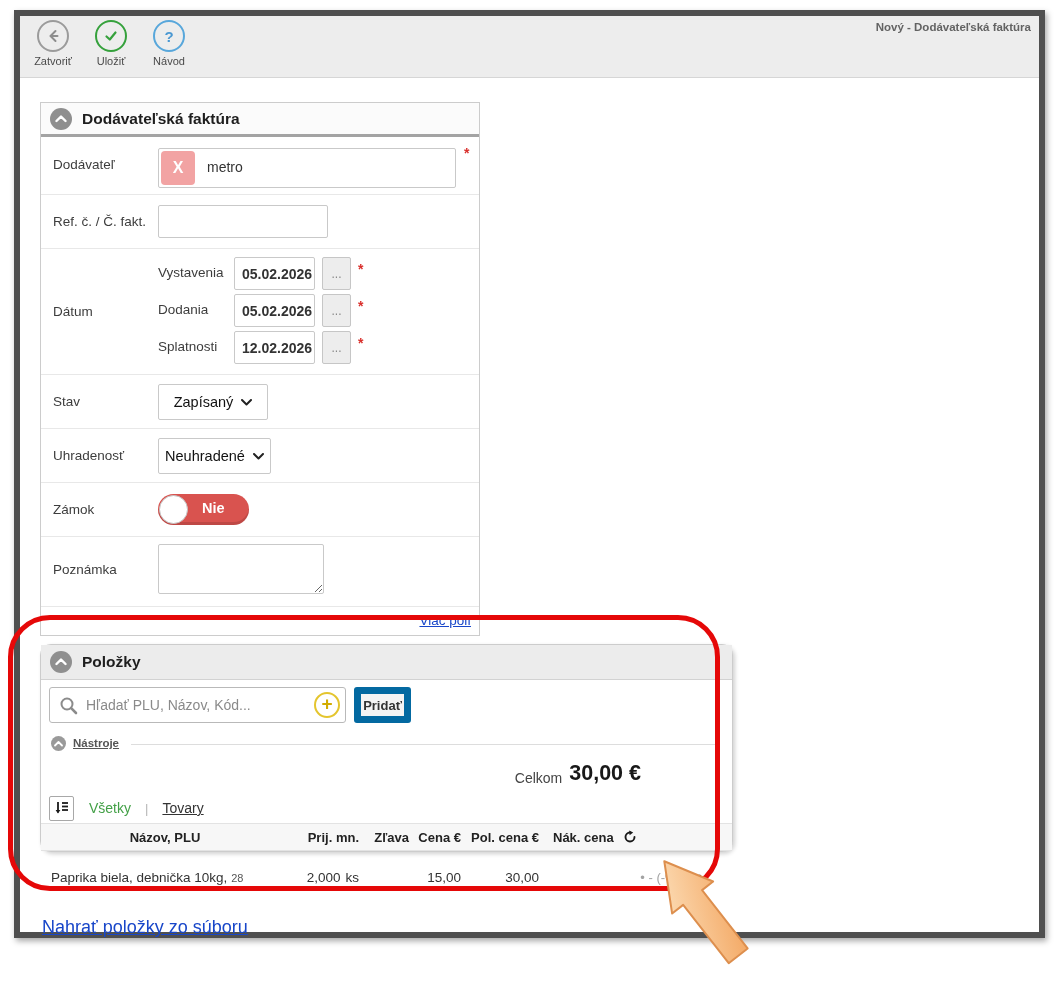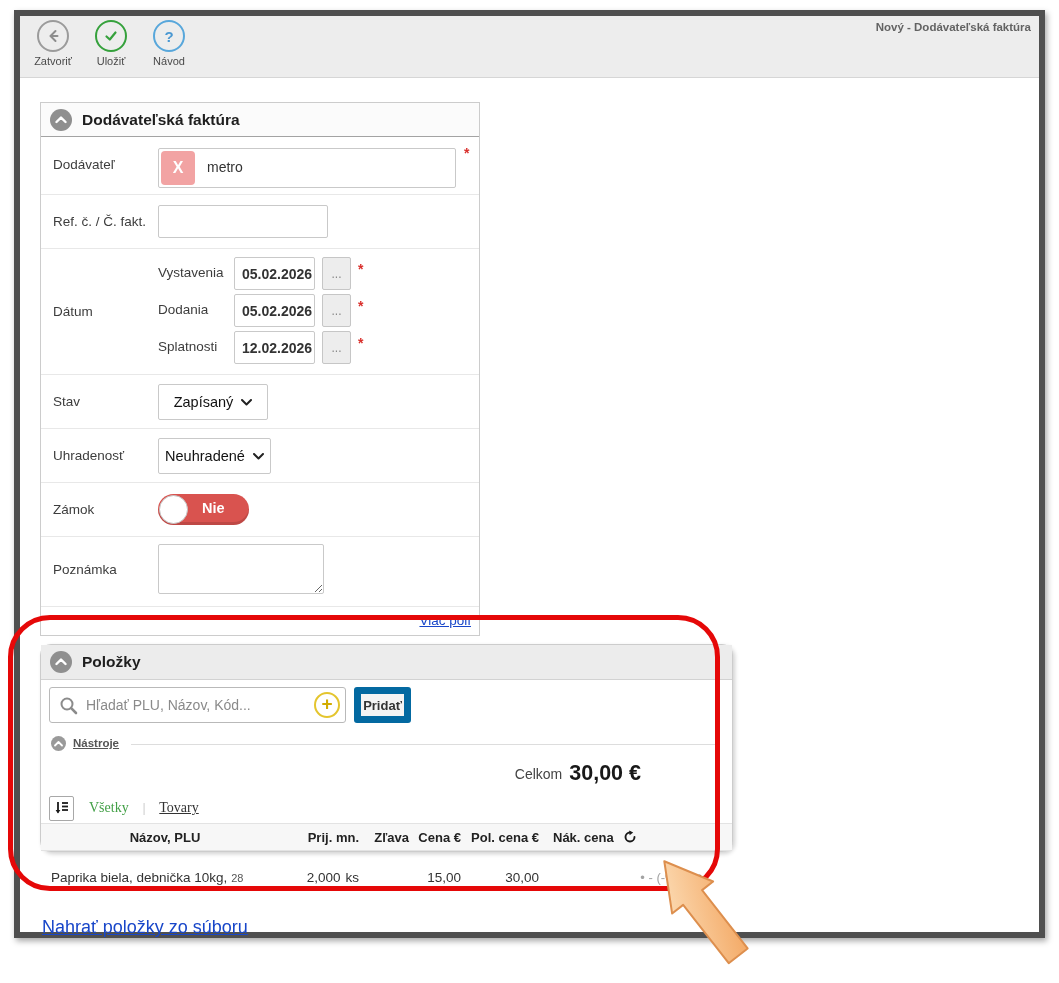--- a/index.html
+++ b/index.html
@@ -20,21 +20,21 @@
   .tb-circle.gray { border-color:#9b9b9b; color:#8d8d8d; }
   .tb-circle.green { border-color:#35a13c; color:#35a13c; }
   .tb-circle.blue { border-color:#58a7db; color:#4a98d2; }
   .tb-label { font-size:11px; color:#4a4a4a; margin-top:3px; }
   .tb-title { position:absolute; right:8px; top:5px; font-size:11.5px; font-weight:bold; color:#636363; }
   .qmark { font-size:15px; font-weight:bold; }
 
   
   .panel { position:absolute; background:#fff; border:1px solid #cccccc; }
   .panel-header { display:flex; align-items:center; gap:10px; padding-left:9px;
-                  border-bottom:1px solid #a3a3a3; }
+                  border-bottom:3px solid #a3a3a3; }
   .collapse-circle { width:22px; height:22px; border-radius:50%; background:#8f8f8f;
                      display:flex; align-items:center; justify-content:center; cursor:pointer; }
   .panel-title { font-size:15.5px; font-weight:bold; color:#1e1e1e; }
 
   
   #invoice-panel { left:20px; top:86px; width:440px; height:534px; }
   #invoice-panel .panel-header { height:34px; background:#fbfbfb; }
   .form-row { position:relative; border-bottom:1px solid #e8e8e8; }
   .form-label { position:absolute; left:12px; font-size:13.5px; color:#3d3d3d; }
   .txt-input { position:absolute; background:#fff; border:1px solid #c9c9c9; border-radius:2px;
@@ -91,25 +91,25 @@
              border:7px solid #0369a1; border-radius:3px; font-size:13px; font-weight:bold; color:#333;
              display:flex; align-items:center; justify-content:center; cursor:pointer; }
 
   .tools-row { position:absolute; left:0; top:90px; width:100%; height:20px;font-weight:bold; }
   .tools-circle { position:absolute; left:10px; top:1px; width:15px; height:15px; border-radius:50%;
                   background:#9a9a9a; display:flex; align-items:center; justify-content:center; cursor:pointer; }
   .tools-link { position:absolute; left:32px; top:2px; font-size:11.5px; color:#555;
                 text-decoration:underline; cursor:pointer; }
   .tools-divider { position:absolute; left:90px; right:12px; top:9px; border-top:1px solid #ddd; }
 
-  .total-line { position:absolute; right:91px; top:116px; display:flex; align-items:center; gap:7px; }
+  .total-line { position:absolute; right:91px; top:116px; display:flex; align-items:flex-end; gap:7px; }
   .total-label { font-size:14px; color:#444; }
   .total-value { font-size:21.5px; font-weight:bold; color:#191919; }
 
-  .tabs-row { position:absolute; left:8px; top:150px; height:26px; display:flex; align-items:center;font-family:Liberation Serif, serif; }
+  .tabs-row { position:absolute; left:8px; top:150px; height:26px; display:flex; align-items:center; }
   .sort-btn { width:25px; height:25px; border:1px solid #a8a8a8; border-radius:2px; background:#fff;
               display:flex; align-items:center; justify-content:center; cursor:pointer; }
   .tab-all { margin-left:15px; font-size:14px; color:#43a047; cursor:pointer; }
   .tab-div { margin-left:14px; color:#b5b5b5; font-size:13px; }
   .tab-goods { margin-left:14px; font-size:14px; color:#333; text-decoration:underline; cursor:pointer; }
 
   .grid-cols { display:grid; grid-template-columns:248px 70px 50px 52px 78px 142px 35px; align-items:center; }
   .items-thead { position:absolute; left:0; top:178px; width:100%; height:28px; background:#f7f7f7;
                  border-top:1px solid #e3e3e3; border-bottom:1px solid #e3e3e3; }
   .th { font-size:13px; font-weight:bold; color:#222; }

